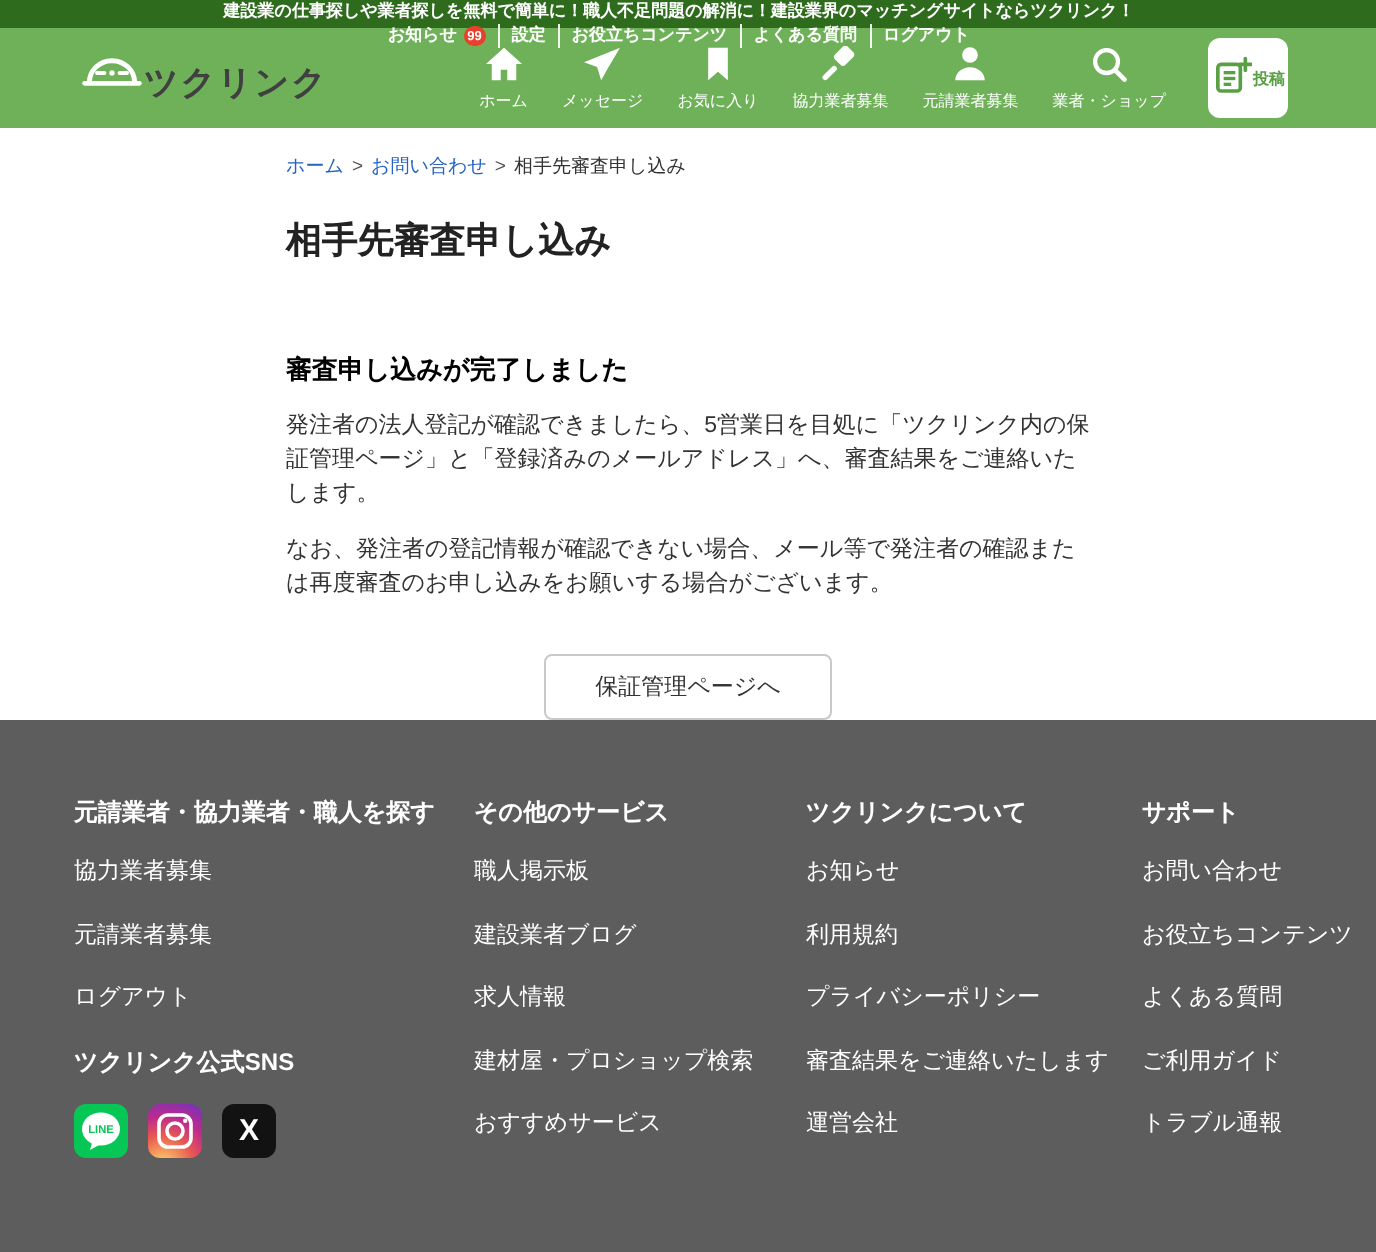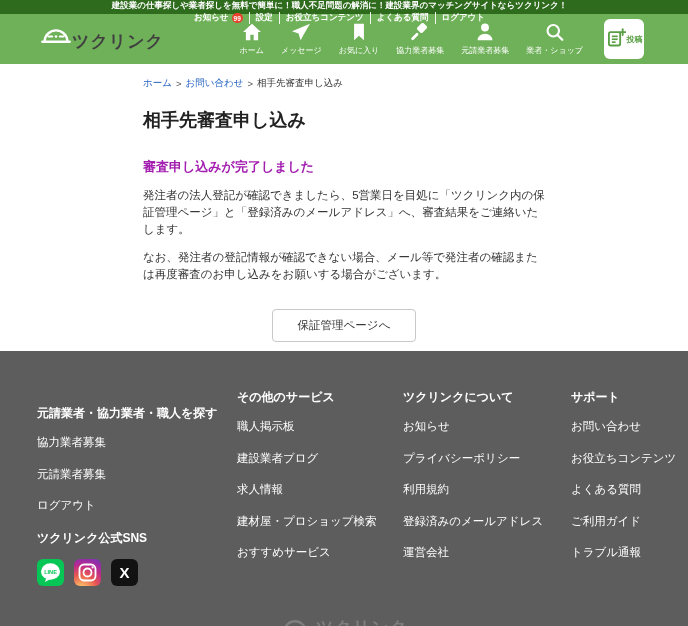--- a/index.html
+++ b/index.html
@@ -31,33 +31,33 @@
     color:#58a043; font-size:8px; font-weight:bold; gap:1px; margin-left:4px;
     cursor:pointer; border:none; }
 
   
   .main { width:402px; margin:0 auto; min-height:287px; padding-top:13px; }
   .breadcrumb { font-size:9.5px; color:#333; display:flex; align-items:center;
     gap:4px; }
   .crumb-link { color:#2563c4; cursor:pointer; }
   .crumb-sep { color:#555; }
   .page-title { font-size:18px; font-weight:bold; color:#222; margin-top:18px; }
-  .subtitle { font-size:13px; font-weight:bold; color:#a21caf; margin-top:26px; }
+  .subtitle { font-size:13px; font-weight:bold; color:#000000; margin-top:44px; }
   .para { font-size:11.5px; line-height:17px; color:#333; margin-top:11px; }
   .btn-wrap { display:flex; justify-content:center; margin-top:26px; }
   .main-btn { width:144px; height:33px; background:#fff; border:1px solid #c9c9c9;
     border-radius:4px; font-size:11.5px; color:#333; display:flex;
     align-items:center; justify-content:center; cursor:pointer;
     font-family:inherit; }
 
   
   .footer { background:#5d5d5d; color:#fff; height:275px; padding:38px 0 0 37px;
     position:relative; overflow:hidden; }
   .footer-cols { display:flex; }
-  .fcol-1 { width:200px;margin-top:16px; } .fcol-2 { width:166px;font-family:Liberation Serif, serif; } .fcol-3 { width:168px; }
+  .fcol-1 { width:200px; } .fcol-2 { width:166px;font-family:Liberation Serif, serif; } .fcol-3 { width:168px; }
   .fcol-4 { flex:1; }
   .fhead { font-size:12px; font-weight:bold; margin-bottom:13px; }
   .flink { font-size:11.5px; margin-bottom:16.5px; cursor:pointer; }
   .sns-head { font-size:12px; font-weight:bold; margin-top:13px; }
   .sns-icons { display:flex; gap:10px; margin-top:12px; }
   .sns-icon { width:27px; height:27px; border-radius:6px; cursor:pointer;
     display:flex; align-items:center; justify-content:center; }
   .sns-line { background:#06C755; }
   .sns-instagram { background:radial-gradient(circle at 28% 115%, #fdc468 8%,
     #e95950 42%, #bc2a8d 68%, #7232bd 98%); }
@@ -225,23 +225,23 @@
       <div class="flink">職人掲示板</div>
       <div class="flink">建設業者ブログ</div>
       <div class="flink">求人情報</div>
       <div class="flink">建材屋・プロショップ検索</div>
       <div class="flink">おすすめサービス</div>
     </div>
 
     <div class="fcol-3">
       <div class="fhead">ツクリンクについて</div>
       <div class="flink">お知らせ</div>
+      <div class="flink">利用規約</div>
       <div class="flink">プライバシーポリシー</div>
-      <div class="flink">利用規約</div>
-      <div class="flink">登録済みのメールアドレス</div>
+      <div class="flink">審査結果をご連絡いたします</div>
       <div class="flink">運営会社</div>
     </div>
 
     <div class="fcol-4">
       <div class="fhead">サポート</div>
       <div class="flink">お問い合わせ</div>
       <div class="flink">お役立ちコンテンツ</div>
       <div class="flink">よくある質問</div>
       <div class="flink">ご利用ガイド</div>
       <div class="flink">トラブル通報</div>

